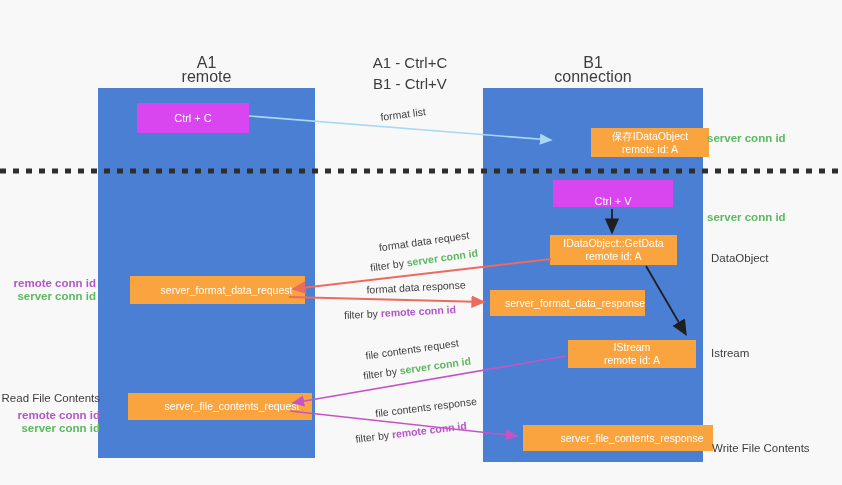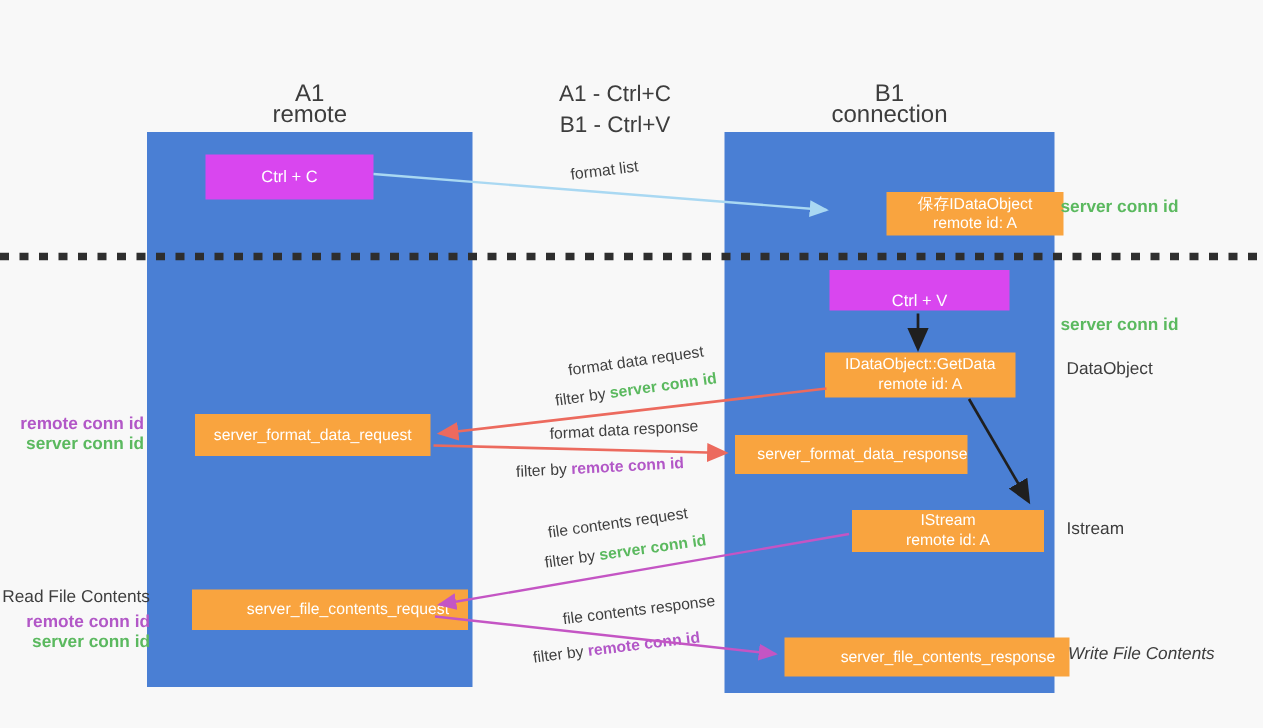--- a/index.html
+++ b/index.html
@@ -20,21 +20,21 @@
 
   .node{position:absolute;z-index:2;color:#fff;display:flex;flex-direction:column;
         align-items:center;justify-content:center;text-align:center;}
   .node.green{background:#d946ef;font-size:11px;}
   .node.orange{background:#f9a43f;font-size:10.5px;line-height:13px;}
 
   .n-ctrl-c{left:137px;top:103px;width:112px;height:30px;}
   .n-save{left:555px;top:128px;width:118px;height:29px;margin-left:36px;}
   .n-ctrl-v{left:553px;top:180px;width:120px;height:27px;justify-content:flex-end;}
   .n-getdata{left:550px;top:235px;width:127px;height:30px;}
-  .n-fmt-req{left:130px;top:276px;width:157px;height:28px;}
+  .n-fmt-req{left:130px;top:276px;width:157px;height:28px;padding-left:18px;}
   .n-fmt-resp{left:490px;top:290px;width:155px;height:26px;align-items:flex-end;}
   .n-istream{left:568px;top:340px;width:128px;height:28px;}
   .n-file-req{left:128px;top:393px;width:160px;height:27px;padding-left:24px;}
   .n-file-resp{left:523px;top:425px;width:162px;height:26px;padding-left:28px;}
 
   .side-label{position:absolute;z-index:2;font-size:11.5px;color:#3d3d3d;white-space:nowrap;}
   .conn-green{color:#5bb95f;font-weight:bold;}
   .conn-purple{color:#b257c7;font-weight:bold;}
 
   .left-block{position:absolute;z-index:2;text-align:right;font-size:11.5px;
@@ -105,23 +105,23 @@
   <div class="node orange n-file-req">
     <div>server_file_contents_request</div>
   </div>
 
   <div class="node orange n-file-resp">
     <div>server_file_contents_response</div>
   </div>
 
   <div class="side-label conn-green" style="left:707px;top:132px;">server conn id</div>
   <div class="side-label conn-green" style="left:707px;top:211px;">server conn id</div>
-  <div class="side-label" style="left:711px;top:240px;">DataObject</div>
+  <div class="side-label" style="left:711px;top:252px;">DataObject</div>
   <div class="side-label" style="left:711px;top:347px;">Istream</div>
-  <div class="side-label" style="left:712px;top:430px;font-style:italic;">Write File Contents</div>
+  <div class="side-label" style="left:712px;top:442px;">Write File Contents</div>
 
   <div class="left-block lb-pair">
     <div class="conn-purple">remote conn id</div>
     <div class="conn-green">server conn id</div>
   </div>
   <div class="left-block lb-read">
     <div>Read File Contents</div>
     <div class="conn-purple">remote conn id</div>
     <div class="conn-green">server conn id</div>
   </div>

